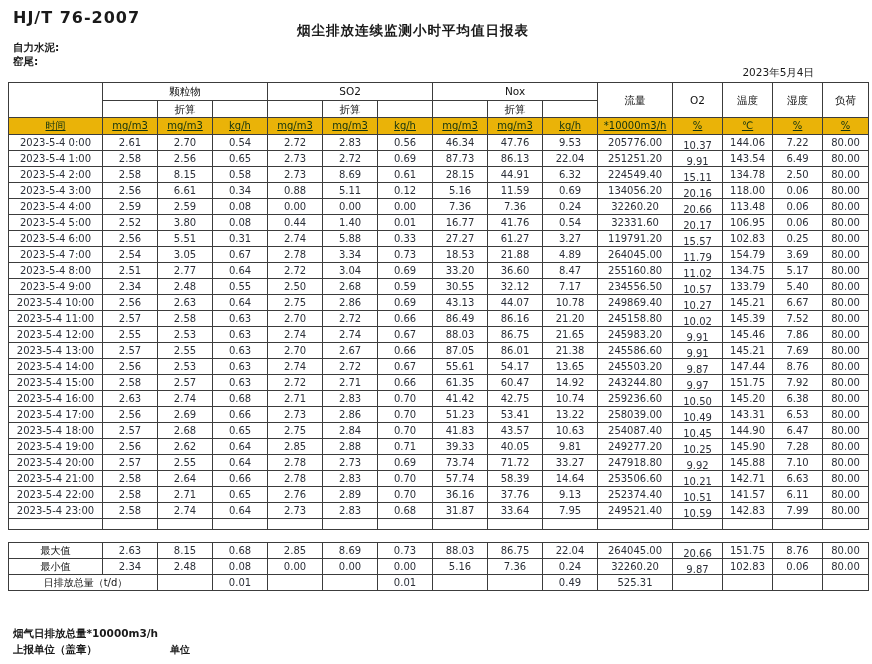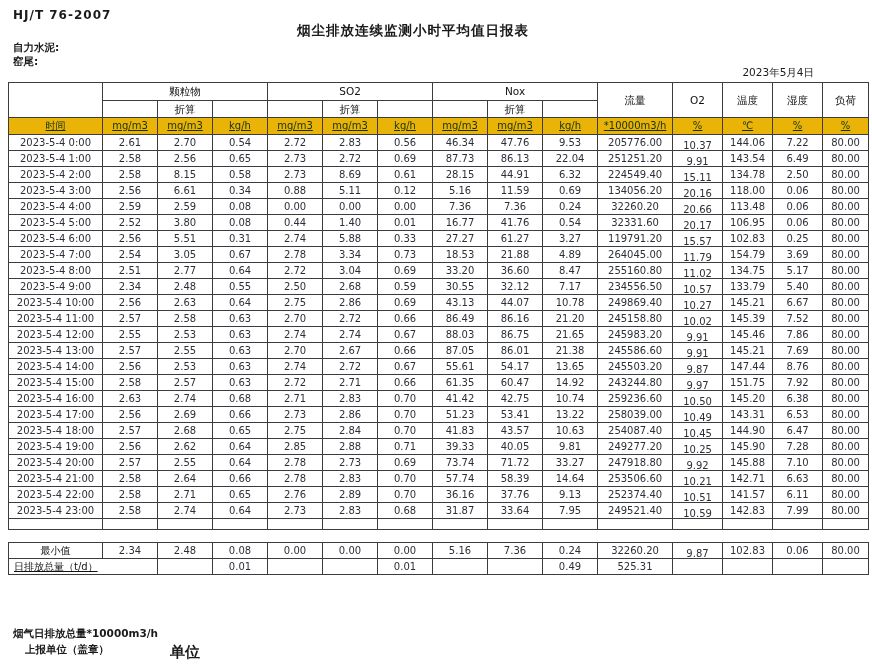--- a/index.html
+++ b/index.html
@@ -1,40 +1,40 @@
 <!DOCTYPE html>
 <html><head>
 <meta charset="utf-8">
 <style>
   html,body{margin:0;padding:0;}
   body{
     width:872px;height:664px;background:#ffffff;position:relative;
     font-family:"DejaVu Sans","Liberation Sans",sans-serif;
     color:#1a1a1a;overflow:hidden;
   }
-  .doc-code{position:absolute;left:13px;top:8px;font-size:12px;font-weight:bold;letter-spacing:1px;}
+  .doc-code{position:absolute;left:13px;top:8px;font-size:16px;font-weight:bold;letter-spacing:1px;}
   .title{position:absolute;left:0;top:22px;width:790px;text-align:center;font-size:13.5px;font-weight:bold;letter-spacing:1px;margin-left:18px;}
   .company{position:absolute;left:13px;top:41px;font-size:10.5px;font-weight:bold;}
   .site{position:absolute;left:13px;top:55px;font-size:10.5px;font-weight:bold;}
   .date{position:absolute;right:58px;top:66px;font-size:10.5px;}
   .tablewrap{position:absolute;left:8px;top:82px;width:862px;}
   table{border-collapse:collapse;table-layout:fixed;width:860px;}
   td{border:1px solid #3c3c3c;text-align:center;padding:0;font-size:10px;
      height:15px;line-height:15px;white-space:nowrap;overflow:hidden;color:#2b2f38;}
   .hdr td{font-size:10.5px;color:#111;height:16px;line-height:16px;}
   .hdr-top td{height:17px;line-height:17px;}
   .green td{background:#eab308;color:#113311;font-size:10px;height:16px;line-height:16px;text-decoration:underline;}
   .emptyrow td{height:10px;line-height:10px;}
   .gap{height:12px;}
   .sum-label{color:#111;}
-  .daily-label{text-align:left;padding-left:5px;color:#111;text-decoration:underline;}
+  .daily-label{text-align:center;padding-left:5px;color:#111;}
   .o2v{display:inline-block;transform:translateY(3px);}
   .footer-note1{position:absolute;left:13px;top:627px;font-size:10.5px;font-weight:bold;}
-  .footer-note2{position:absolute;left:13px;top:643px;font-size:10.5px;font-weight:bold;margin-left:12px;}
-  .footer-note3{position:absolute;left:170px;top:643px;font-size:15px;font-weight:bold;}
+  .footer-note2{position:absolute;left:13px;top:643px;font-size:10.5px;font-weight:bold;}
+  .footer-note3{position:absolute;left:170px;top:643px;font-size:10px;font-weight:bold;}
 </style>
 </head>
 <body>
 
 <div class="doc-code">HJ/T 76-2007</div>
 <div class="title">烟尘排放连续监测小时平均值日报表</div>
 <div class="company">自力水泥:</div>
 <div class="site">窑尾:</div>
 <div class="date">2023年5月4日</div>
 
@@ -540,20 +540,37 @@
         <col style="width:55px">
         <col style="width:55px">
       <col style="width:75px">
         <col style="width:50px">
         <col style="width:50px">
         <col style="width:50px">
         <col style="width:46px">
     </colgroup>
     <tbody id="summary-body">
         <tr>
+          <td class="sum-label">最大值</td>
+          <td>2.63</td>
+          <td>8.15</td>
+          <td>0.68</td>
+          <td>2.85</td>
+          <td>8.69</td>
+          <td>0.73</td>
+          <td>88.03</td>
+          <td>86.75</td>
+          <td>22.04</td>
+          <td>264045.00</td>
+          <td><span class="o2v">20.66</span></td>
+          <td>151.75</td>
+          <td>8.76</td>
+          <td>80.00</td>
+        </tr>
+        <tr>
           <td class="sum-label">最小值</td>
           <td>2.34</td>
           <td>2.48</td>
           <td>0.08</td>
           <td>0.00</td>
           <td>0.00</td>
           <td>0.00</td>
           <td>5.16</td>
           <td>7.36</td>
           <td>0.24</td>

